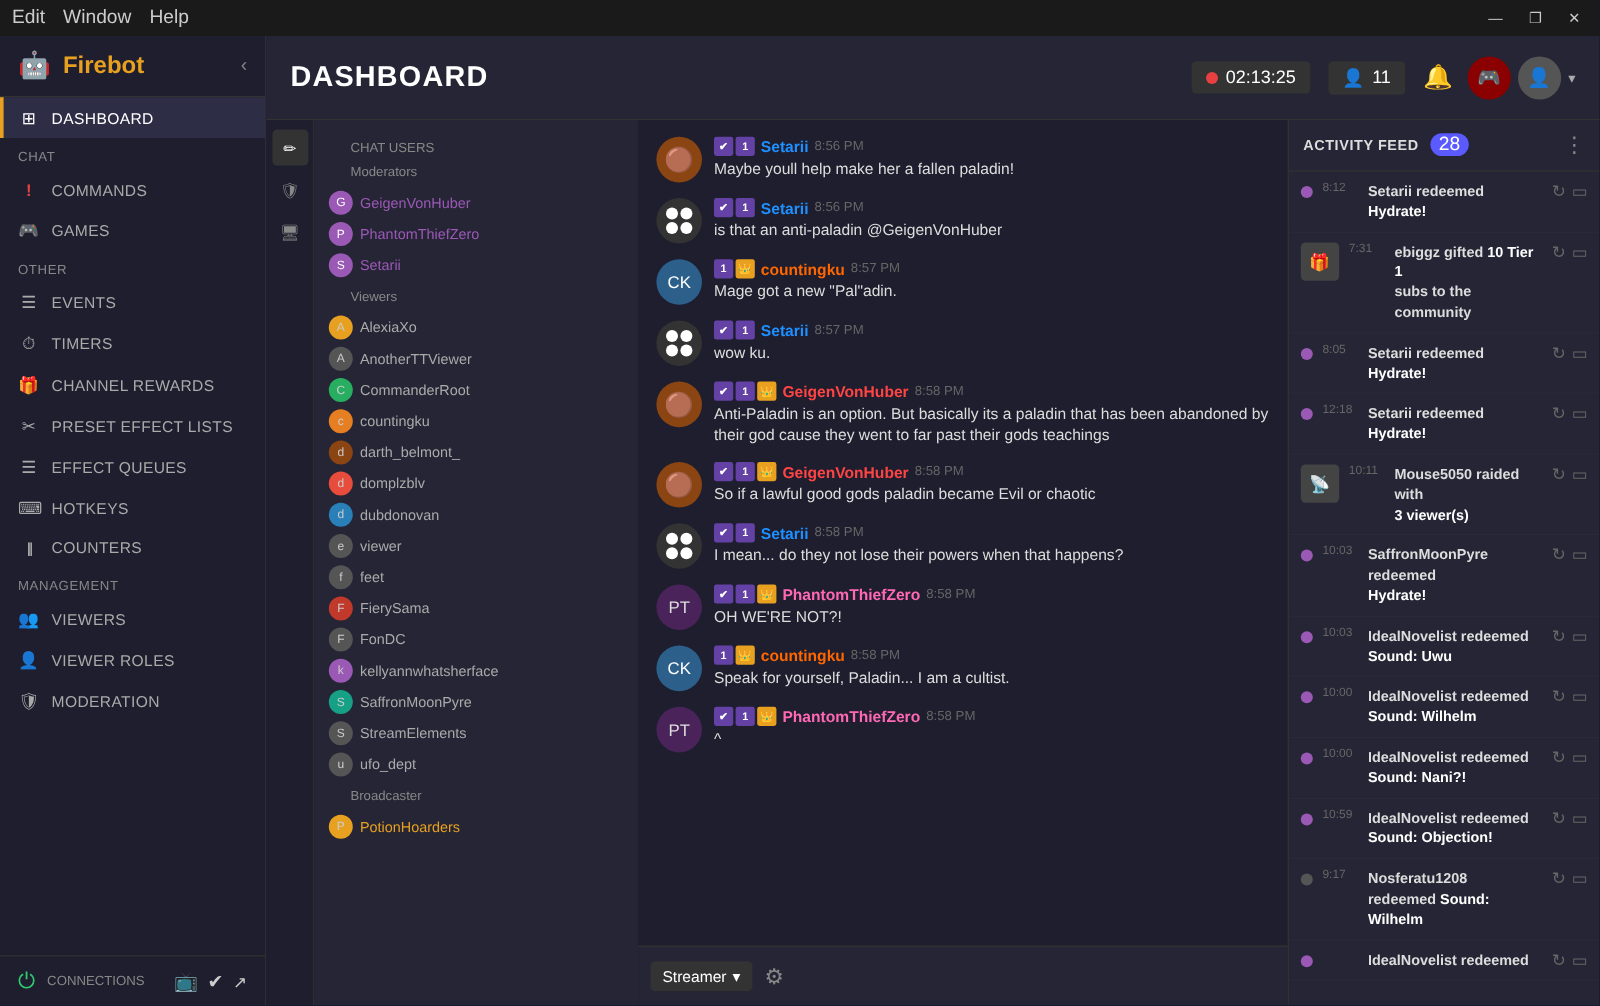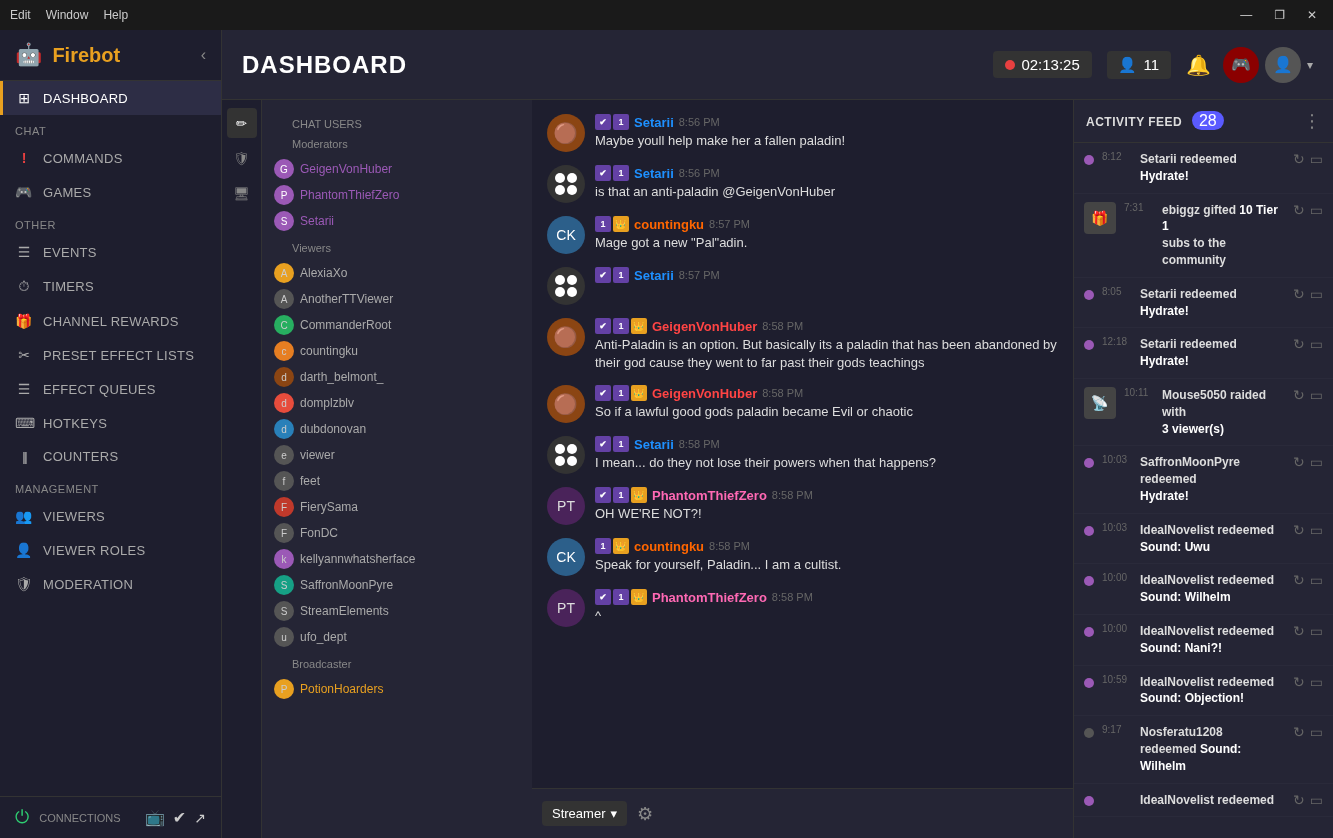--- a/index.html
+++ b/index.html
@@ -1,20 +1,20 @@
 <!DOCTYPE html>
 <html><head>
   <meta charset="utf-8">
   <style>
     * { box-sizing: border-box; margin: 0; padding: 0; }
     body { font-family: 'Segoe UI', Arial, sans-serif; background: #1a1a2e; color: #ccc; font-size: 13px; overflow: hidden; width: 1333px; height: 838px; }
 
     
     #titlebar { height: 30px; background: #1a1a1a; display: flex; align-items: center; justify-content: space-between; padding: 0 10px; }
-    #titlebar .menu { display: flex; gap: 15px; font-size: 12px; color: #ccc; }
+    #titlebar .menu { display: flex; gap: 15px; font-size: 16px; color: #ccc; }
     #titlebar .winctrl { display: flex; gap: 10px; font-size: 12px; color: #ccc; }
     #titlebar .winctrl span { cursor: pointer; padding: 2px 6px; }
 
     
     #app { display: flex; height: 808px; }
 
     
     #sidebar { width: 222px; background: #1e1e2e; display: flex; flex-direction: column; border-right: 1px solid #333; }
     #sidebar-header { padding: 12px 15px; display: flex; align-items: center; gap: 10px; border-bottom: 1px solid #333; }
     #sidebar-header .logo { font-size: 22px; }
@@ -395,20 +395,21 @@
             </div>
             <div class="msg-content">
               <div class="msg-header">
                 <div class="msg-badges">
                   <span class="badge sub">✔</span>
                   <span class="badge sub">1</span>
                 </div>
                 <span class="msg-username setarii">Setarii</span>
                 <span class="msg-time">8:57 PM</span>
               </div>
+              <div class="msg-text">wow ku.</div>
             </div>
           </div>
 
           <div class="chat-msg">
             <div class="msg-avatar" style="background:#8B4513;font-size:20px;">🟤</div>
             <div class="msg-content">
               <div class="msg-header">
                 <div class="msg-badges">
                   <span class="badge sub">✔</span>
                   <span class="badge sub">1</span>

